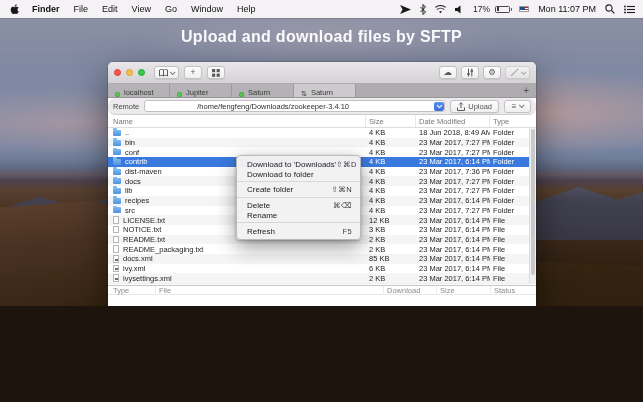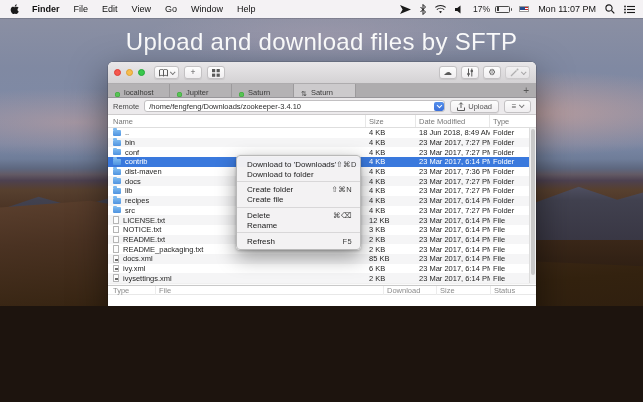--- a/index.html
+++ b/index.html
@@ -36,21 +36,21 @@
   .pct{font-size:8.5px;color:#222;margin-right:-4px;}
   .battery{position:relative;width:15px;height:7px;border:1px solid #4a4a4a;border-radius:1.5px;display:inline-block;}
   .battery::after{content:"";position:absolute;right:-3px;top:1.5px;width:1.5px;height:2.5px;background:#4a4a4a;border-radius:0 1px 1px 0;}
   .battery-fill{position:absolute;left:.5px;top:.5px;bottom:.5px;width:2.5px;background:#3a3a3a;}
   .flag{width:10px;height:6.5px;background:repeating-linear-gradient(180deg,#c22 0 .9px,#fff .9px 1.8px);position:relative;display:inline-block;border:.5px solid #999;}
   .flag::before{content:"";position:absolute;left:0;top:0;width:4.5px;height:3.5px;background:#234a8c;}
   .clock{white-space:nowrap;font-size:9px;}
 
   
   .hero{position:absolute;top:28px;left:0;right:0;text-align:center;
-    font-size:24px;font-weight:400;letter-spacing:.3px;color:rgba(255,255,255,.97);}
+    font-size:16px;font-weight:700;letter-spacing:.3px;color:rgba(255,255,255,.97);}
 
   
   .window{position:absolute;left:108px;top:62px;width:428px;height:292px;
     border-radius:5px;background:#fff;overflow:hidden;
     box-shadow:0 14px 36px rgba(0,0,0,.5),0 0 0 .5px rgba(0,0,0,.25);
     display:flex;flex-direction:column;}
   .titlebar{height:22px;background:linear-gradient(#e9e7e9,#d4d2d4);
     border-bottom:1px solid #aeacae;display:flex;align-items:center;
     padding:0 6px;gap:5px;position:relative;}
   .lights{display:flex;gap:5px;margin-right:4px;}
@@ -78,24 +78,24 @@
   .tab{width:62px;display:flex;align-items:flex-end;gap:4px;padding-left:7px;
     background:#b4b2b4;border-right:1px solid #9c9a9c;}
   .tab.active{background:#cccacc;}
   .tab-dot{width:5px;height:5px;border-radius:50%;background:#57c454;box-shadow:inset 0 0 0 .5px #3da33c;}
   .tab-transfer{font-size:7px;color:#444;line-height:1;}
   .tab-label{overflow:hidden;white-space:nowrap;}
   .tab-plus{margin-left:auto;display:flex;align-items:center;padding:0 7px;color:#555;font-size:10px;}
 
   
   .remotebar{height:17px;background:#eceaec;border-bottom:1px solid #cecccd;
-    display:flex;align-items:center;padding:0 5px;gap:5px;font-size:7.5px;color:#4a4a4a;}
+    display:flex;align-items:center;padding:0 5px;gap:5px;font-size:7.5px;color:#4a4a4a;border-radius:8px;}
   .pathcombo{flex:1;height:12px;background:#fff;border:1px solid #c2c0c2;border-radius:3px;
     display:flex;align-items:center;position:relative;color:#2e2e2e;padding-left:4px;overflow:hidden;}
-  .pathtext{white-space:nowrap;overflow:hidden;}
+  .pathtext{white-space:nowrap;overflow:hidden;margin-left:48px;}
   .combo-btn{position:absolute;right:.5px;top:.5px;bottom:.5px;width:10px;border-radius:2px;
     background:linear-gradient(#5590ec,#3b6fd9);display:flex;align-items:center;justify-content:center;}
   .combo-btn .chev{border-color:#fff;width:3.5px;height:3.5px;}
   .upload-btn{height:13px;border:1px solid #c3c1c3;border-radius:3px;
     background:linear-gradient(#fdfdfd,#f0eef0);display:flex;align-items:center;
     gap:3px;padding:0 6px;color:#555;font-size:7.5px;box-shadow:0 .5px 1px rgba(0,0,0,.07);}
   .menu-btn{width:27px;height:13px;border:1px solid #c3c1c3;border-radius:3px;
     background:linear-gradient(#fdfdfd,#f0eef0);display:flex;align-items:center;
     justify-content:center;gap:3px;color:#555;font-size:8px;}
 
@@ -466,24 +466,20 @@
       </div>
       <div class="mitem">
         <span>Download to folder</span>
         <span class="mk"></span>
       </div>
       <div class="msep"></div>
       <div class="mitem">
         <span>Create folder</span>
         <span class="mk">⇧⌘N</span>
       </div>
-      <div class="mitem">
-        <span>Create file</span>
-        <span class="mk"></span>
-      </div>
       <div class="msep"></div>
       <div class="mitem">
         <span>Delete</span>
         <span class="mk">⌘⌫</span>
       </div>
       <div class="mitem">
         <span>Rename</span>
         <span class="mk"></span>
       </div>
       <div class="msep"></div>

